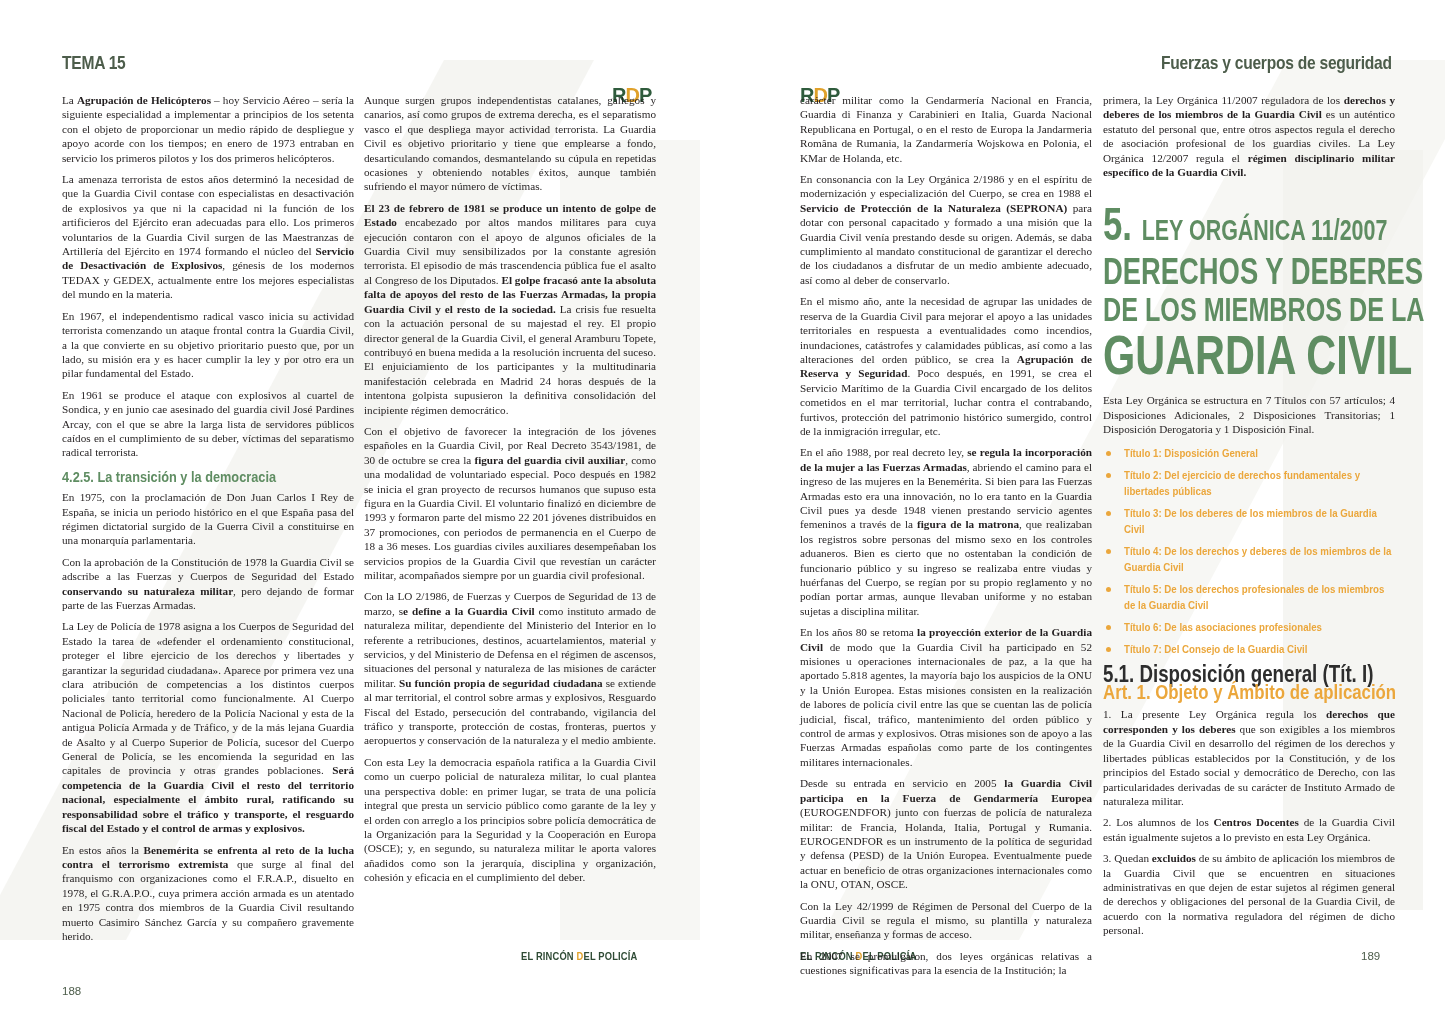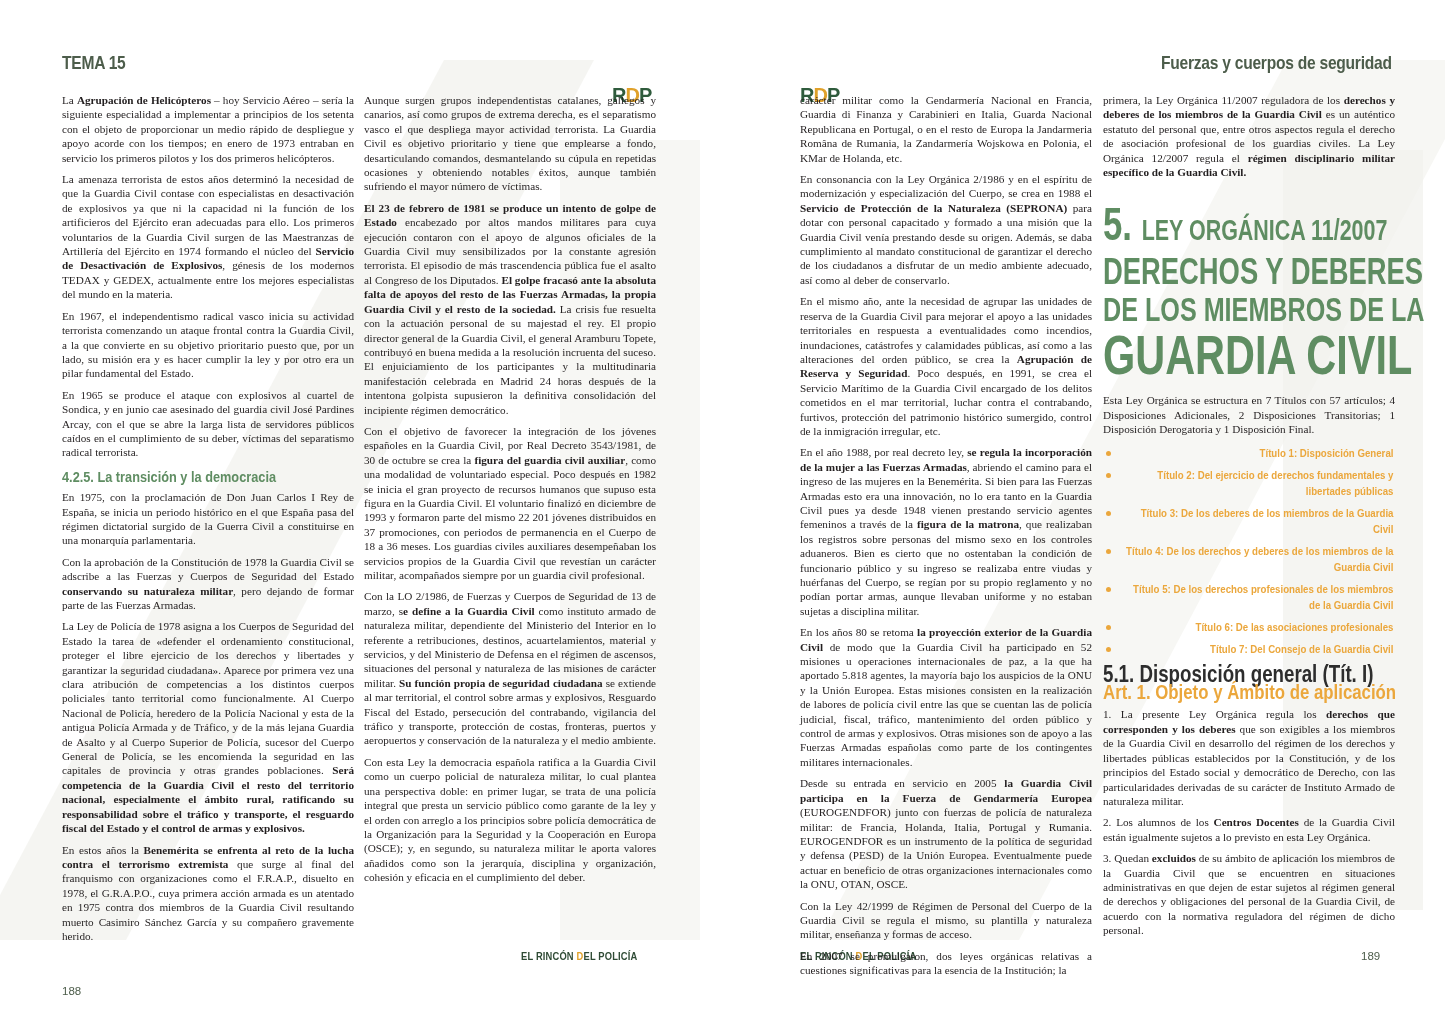--- a/index.html
+++ b/index.html
@@ -26,21 +26,21 @@
   .footer-brand .mid { color: #e0a12a; }
   .big-title { font-family: "Liberation Sans", sans-serif; font-weight: bold; color: #5f8d62;
                transform: scaleX(0.74); transform-origin: left top; white-space: nowrap; }
   .bt1 { font-size: 47px; line-height: 46px; }
   .bt1 .small { font-size: 29px; }
   .bt2 { font-size: 37px; line-height: 38px; }
   .bt3 { font-size: 34px; line-height: 36px; }
   .bt4 { font-size: 56px; line-height: 56px; }
   .title-list { list-style: none; padding: 0; margin: 8px 0 6px 0; }
   .title-list li { position: relative; padding-left: 21px; font-family: "Liberation Sans", sans-serif; font-weight: bold;
-                   color: #eba73c; font-size: 11px; line-height: 16px; margin-bottom: 6px; text-align: right; }
+                   color: #eba73c; font-size: 11px; line-height: 16px; margin-bottom: 6px; text-align: left; }
   .title-list li .t { display: inline-block; transform: scaleX(0.88); transform-origin: left; width: 113%; }
   .title-list li::before { content: ""; position: absolute; left: 3px; top: 6px; width: 5px; height: 5px; border-radius: 50%; background: #eba73c; }
   .h51 { font-family: "Liberation Sans", sans-serif; font-weight: bold; color: #2d2d2d; font-size: 24px;
          margin: 10px 0 2px 0; transform: scaleX(0.78); transform-origin: left; white-space: nowrap; }
   .hart { font-family: "Liberation Sans", sans-serif; font-weight: bold; color: #eba73c; font-size: 21px;
           margin: 4px 0 8px 0; transform: scaleX(0.8); transform-origin: left; white-space: nowrap; }
 </style>
 </head>
 <body>
 
@@ -50,21 +50,21 @@
 
   <div class="hdr-title" style="left:62px;top:52px;">TEMA 15</div>
   <div class="logo" style="left:612px;">
     <span>R</span><span class="mid">D</span><span>P</span>
   </div>
 
   <div class="col" style="left:62px;">
     <p><span>La </span><b>Agrupación de Helicópteros</b><span> – hoy Servicio Aéreo – sería la siguiente especialidad a implementar a principios de los setenta con el objeto de proporcionar un medio rápido de despliegue y apoyo acorde con los tiempos; en enero de 1973 entraban en servicio los primeros pilotos y los dos primeros helicópteros.</span></p>
     <p><span>La amenaza terrorista de estos años determinó la necesidad de que la Guardia Civil contase con especialistas en desactivación de explosivos ya que ni la capacidad ni la función de los artificieros del Ejército eran adecuadas para ello. Los primeros voluntarios de la Guardia Civil surgen de las Maestranzas de Artillería del Ejército en 1974 formando el núcleo del </span><b>Servicio de Desactivación de Explosivos</b><span>, génesis de los modernos TEDAX y GEDEX, actualmente entre los mejores especialistas del mundo en la materia.</span></p>
     <p>En 1967, el independentismo radical vasco inicia su actividad terrorista comenzando un ataque frontal contra la Guardia Civil, a la que convierte en su objetivo prioritario puesto que, por un lado, su misión era y es hacer cumplir la ley y por otro era un pilar fundamental del Estado.</p>
-    <p>En 1965 se produce el ataque con explosivos al cuartel de Sondica, y en junio cae asesinado del guardia civil José Pardines Arcay, con el que se abre la larga lista de servidores públicos caídos en el cumplimiento de su deber, víctimas del separatismo radical terrorista.</p>
+    <p>En 1961 se produce el ataque con explosivos al cuartel de Sondica, y en junio cae asesinado del guardia civil José Pardines Arcay, con el que se abre la larga lista de servidores públicos caídos en el cumplimiento de su deber, víctimas del separatismo radical terrorista.</p>
     <div class="h425">4.2.5. La transición y la democracia</div>
     <p>En 1975, con la proclamación de Don Juan Carlos I Rey de España, se inicia un periodo histórico en el que España pasa del régimen dictatorial surgido de la Guerra Civil a constituirse en una monarquía parlamentaria.</p>
     <p><span>Con la aprobación de la Constitución de 1978 la Guardia Civil se adscribe a las Fuerzas y Cuerpos de Seguridad del Estado </span><b>conservando su naturaleza militar</b><span>, pero dejando de formar parte de las Fuerzas Armadas.</span></p>
     <p><span>La Ley de Policía de 1978 asigna a los Cuerpos de Seguridad del Estado la tarea de «defender el ordenamiento constitucional, proteger el libre ejercicio de los derechos y libertades y garantizar la seguridad ciudadana». Aparece por primera vez una clara atribución de competencias a los distintos cuerpos policiales tanto territorial como funcionalmente. Al Cuerpo Nacional de Policía, heredero de la Policía Nacional y esta de la antigua Policía Armada y de Tráfico, y de la más lejana Guardia de Asalto y al Cuerpo Superior de Policía, sucesor del Cuerpo General de Policía, se les encomienda la seguridad en las capitales de provincia y otras grandes poblaciones. </span><b>Será competencia de la Guardia Civil el resto del territorio nacional, especialmente el ámbito rural, ratificando su responsabilidad sobre el tráfico y transporte, el resguardo fiscal del Estado y el control de armas y explosivos.</b></p>
     <p><span>En estos años la </span><b>Benemérita se enfrenta al reto de la lucha contra el terrorismo extremista</b><span> que surge al final del franquismo con organizaciones como el F.R.A.P., disuelto en 1978, el G.R.A.P.O., cuya primera acción armada es un atentado en 1975 contra dos miembros de la Guardia Civil resultando muerto Casimiro Sánchez García y su compañero gravemente herido.</span></p>
   </div>
 
   <div class="col" style="left:364px;">
     <p>Aunque surgen grupos independentistas catalanes, gallegos y canarios, así como grupos de extrema derecha, es el separatismo vasco el que despliega mayor actividad terrorista. La Guardia Civil es objetivo prioritario y tiene que emplearse a fondo, desarticulando comandos, desmantelando su cúpula en repetidas ocasiones y obteniendo notables éxitos, aunque también sufriendo el mayor número de víctimas.</p>
     <p><b>El 23 de febrero de 1981 se produce un intento de golpe de Estado</b><span> encabezado por altos mandos militares para cuya ejecución contaron con el apoyo de algunos oficiales de la Guardia Civil muy sensibilizados por la constante agresión terrorista. El episodio de más trascendencia pública fue el asalto al Congreso de los Diputados. </span><b>El golpe fracasó ante la absoluta falta de apoyos del resto de las Fuerzas Armadas, la propia Guardia Civil y el resto de la sociedad.</b><span> La crisis fue resuelta con la actuación personal de su majestad el rey. El propio director general de la Guardia Civil, el general Aramburu Topete, contribuyó en buena medida a la resolución incruenta del suceso. El enjuiciamiento de los participantes y la multitudinaria manifestación celebrada en Madrid 24 horas después de la intentona golpista supusieron la definitiva consolidación del incipiente régimen democrático.</span></p>

